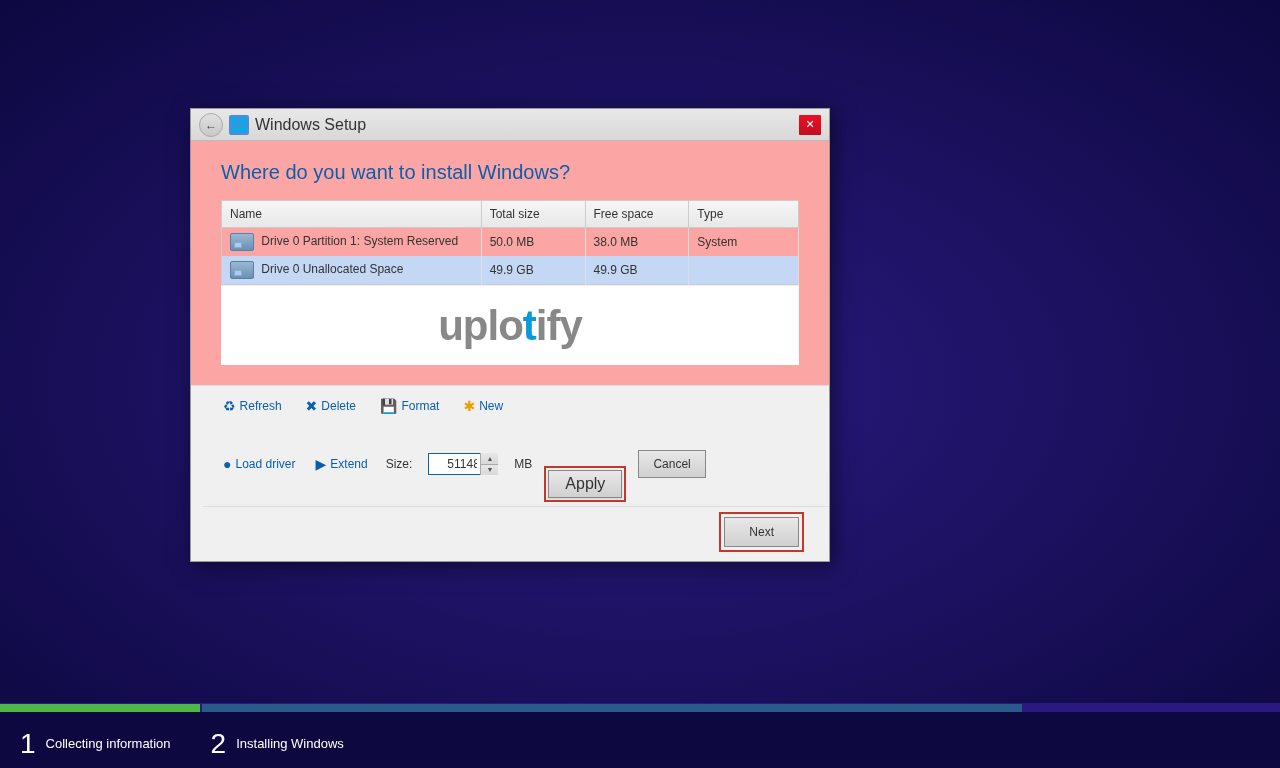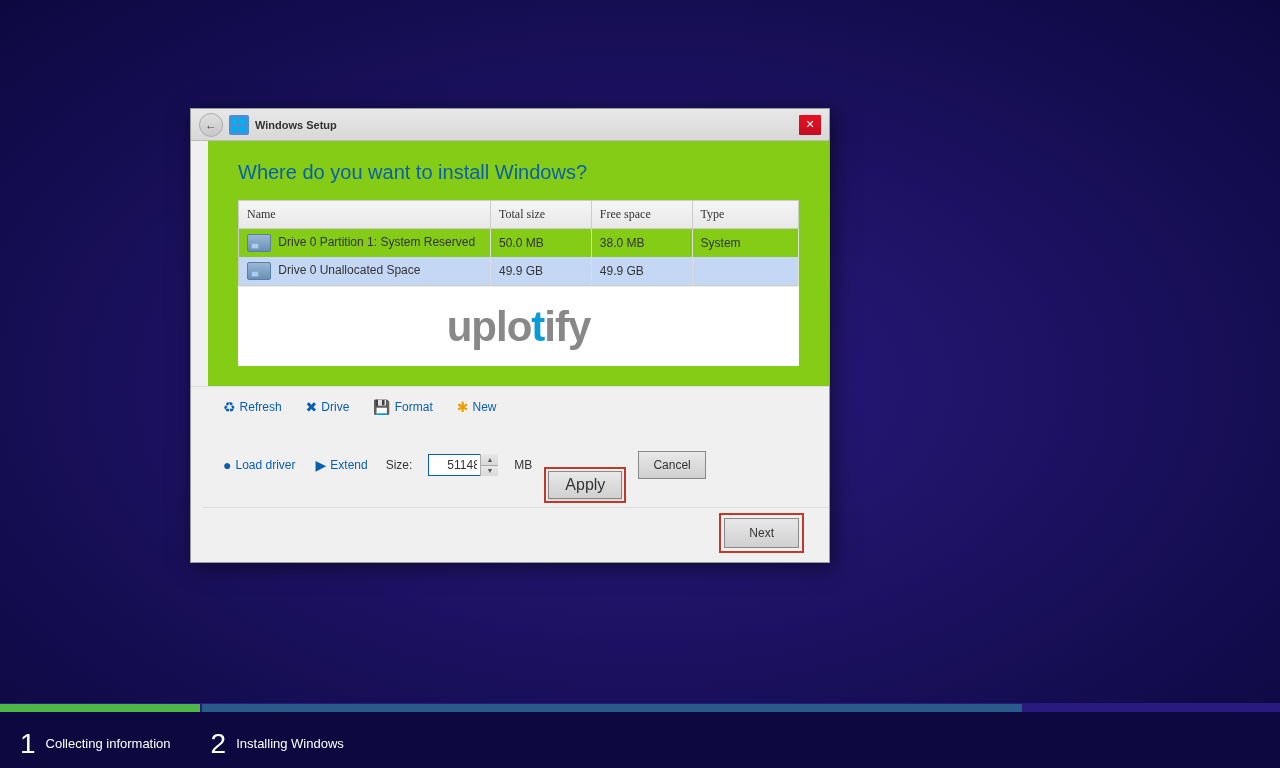--- a/index.html
+++ b/index.html
@@ -122,43 +122,42 @@
       display: flex;
       align-items: center;
       justify-content: center;
       cursor: pointer;
       font-size: 12px;
       color: #444;
     }
 
     .title-text {
       flex: 1;
-      font-size: 11px;
-      color: #333;
-      font-weight: 700;
+      font-size: 16px;
+      color: #333;
+      font-weight: 400;
     }
 
     .title-close {
       width: 22px;
       height: 20px;
       background: linear-gradient(to bottom, #e81123, #c40c1e);
       border: none;
       color: white;
       font-size: 11px;
       cursor: pointer;
       display: flex;
       align-items: center;
       justify-content: center;
       border-radius: 1px;
     }
 
     .dialog-body {
       padding: 20px 30px 20px 30px;
-      background: #84cc16;
-      margin-left: 17px;
+      background: #fca5a5;
     }
 
     .dialog-heading {
       font-size: 20px;
       color: #0a5fac;
       font-weight: 300;
       margin-bottom: 16px;
     }
 
     
@@ -173,21 +172,20 @@
       background: linear-gradient(to bottom, #f5f5f5, #e8e8e8);
     }
 
     .partition-table th {
       padding: 6px 8px;
       text-align: left;
       font-weight: 400;
       color: #333;
       border-right: 1px solid #ccc;
       border-bottom: 1px solid #ccc;
-      font-family: Liberation Serif, serif;
     }
 
     .partition-table td {
       padding: 5px 8px;
       border-right: 1px solid #ddd;
       color: #333;
     }
 
     .partition-row-selected {
       background: #c4d8f5 !important;
@@ -435,21 +433,21 @@
     </div>
   </div>
 
   <div class="action-row">
     <button class="action-btn">
       <span class="action-icon">♻</span>
       <span>Refresh</span>
     </button>
     <button class="action-btn">
       <span class="action-icon">✖</span>
-      <span>Drive</span>
+      <span>Delete</span>
     </button>
     <button class="action-btn">
       <span class="action-icon">💾</span>
       <span>Format</span>
     </button>
     <button class="action-btn">
       <span class="action-icon" style="color:#e8a000;">✱</span>
       <span>New</span>
     </button>
   </div>

